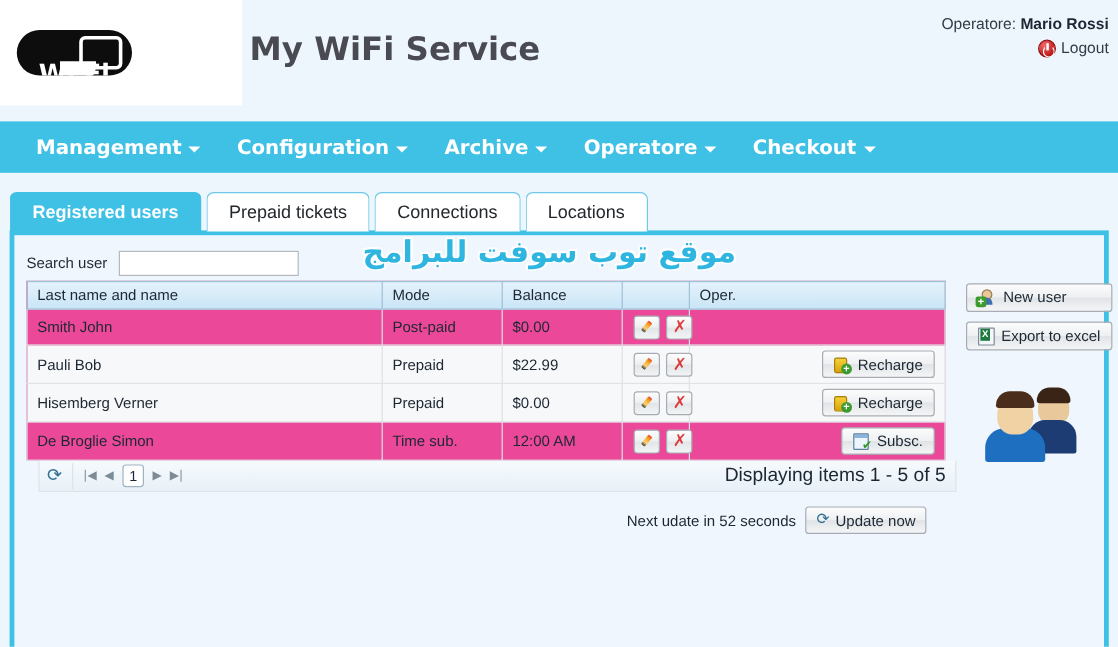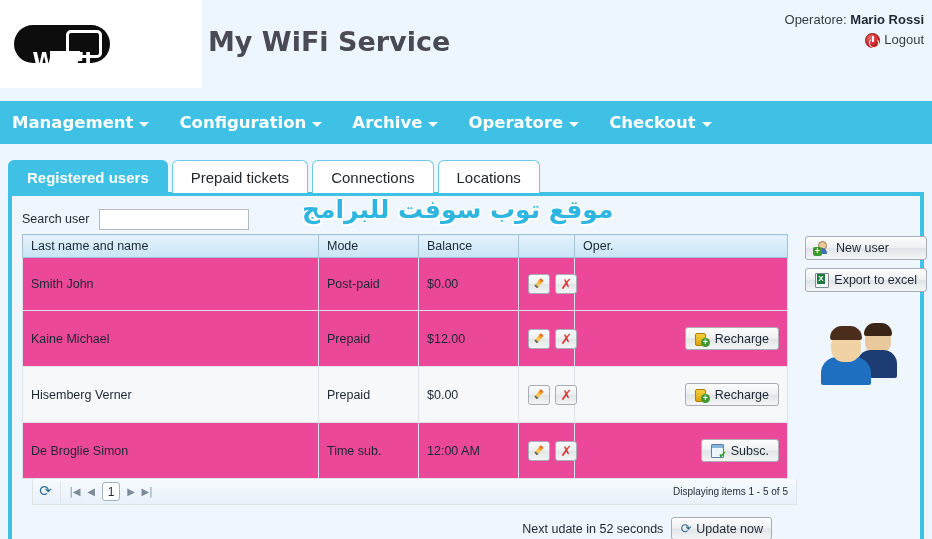--- a/index.html
+++ b/index.html
@@ -120,21 +120,21 @@
     border-top-color: transparent;
   }
   .logout-text { font-size: 13px; color: #333b47; }
 
   
   .navbar {
     height: 43px;
     background: #3fc1e6;
     display: flex;
     align-items: center;
-    padding-left: 12px;
+    padding-left: 30px;
     gap: 30px;
   }
   .nav-item {
     color: #ffffff;
     font-weight: bold;
     font-size: 16.5px;
     display: flex; align-items: center; gap: 6px;
     cursor: pointer;
     font-family: "DejaVu Sans", sans-serif;
   }
@@ -238,21 +238,21 @@
     font-weight: normal;
     color: #1c2733;
     height: 23px;
     padding: 0 8px;
     font-size: 12.5px;
   }
   table.grid td {
     border: 1px solid #dfe3e6;
     border-top: none;
     height: 30px;
-    padding: 16px 8px;
+    padding: 4px 8px;
     color: #1c2733;
     vertical-align: middle;
   }
   table.grid tr.alt td { background: #f7f8f9; }
   .col-name { width: 296px; }
   .col-mode { width: 100px; }
   .col-bal  { width: 100px; }
   .col-act  { width: 56px; }
   .col-oper { width: 213px; }
   td.act-cell { text-align: center; padding: 0 4px; white-space: nowrap; }
@@ -487,21 +487,21 @@
   .pg-num {
     min-width: 18px; height: 19px;
     border: 1px solid #9fb3c1;
     border-radius: 3px;
     background: #ffffff;
     display: inline-flex; align-items: center; justify-content: center;
     font-size: 12px;
     margin: 0 3px;
     cursor: pointer;
   }
-  .pager-status { margin-left: auto; font-size: 10px; }
+  .pager-status { margin-left: auto; font-size: 16px; }
 
   
   .update-row {
     display: flex;
     align-items: center;
     justify-content: flex-end;
     gap: 8px;
     margin: 12px 148px 0 0;
     font-size: 12.5px;
     color: #1c2733;
@@ -613,24 +613,24 @@
               <td class="act-cell">
                 <span class="icon-btn">
                     <i class="pencil"></i>
                   </span>
                 <span class="icon-btn">
                     <span class="xmark">✗</span>
                   </span>
               </td>
               <td class="oper-cell"></td>
             </tr>
-            <tr>
-              <td>Kaine Michael</td>
+            <tr class="alt">
+              <td>Pauli Bob</td>
               <td>Prepaid</td>
-              <td>$12.00</td>
+              <td>$22.99</td>
               <td class="act-cell">
                 <span class="icon-btn">
                     <i class="pencil"></i>
                   </span>
                 <span class="icon-btn">
                     <span class="xmark">✗</span>
                   </span>
               </td>
               <td class="oper-cell">
                 <span class="btn">

